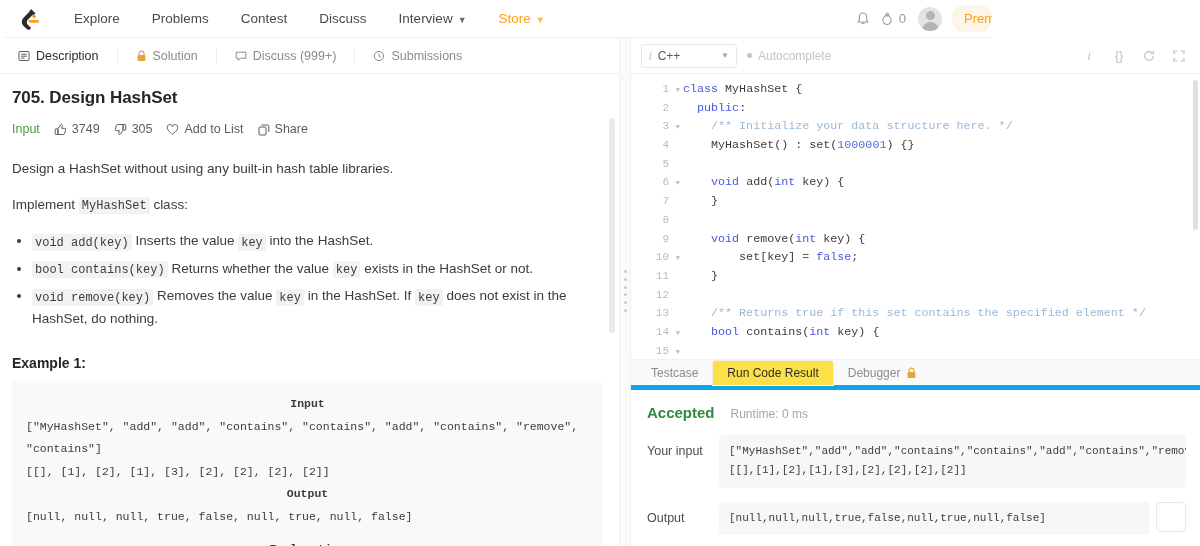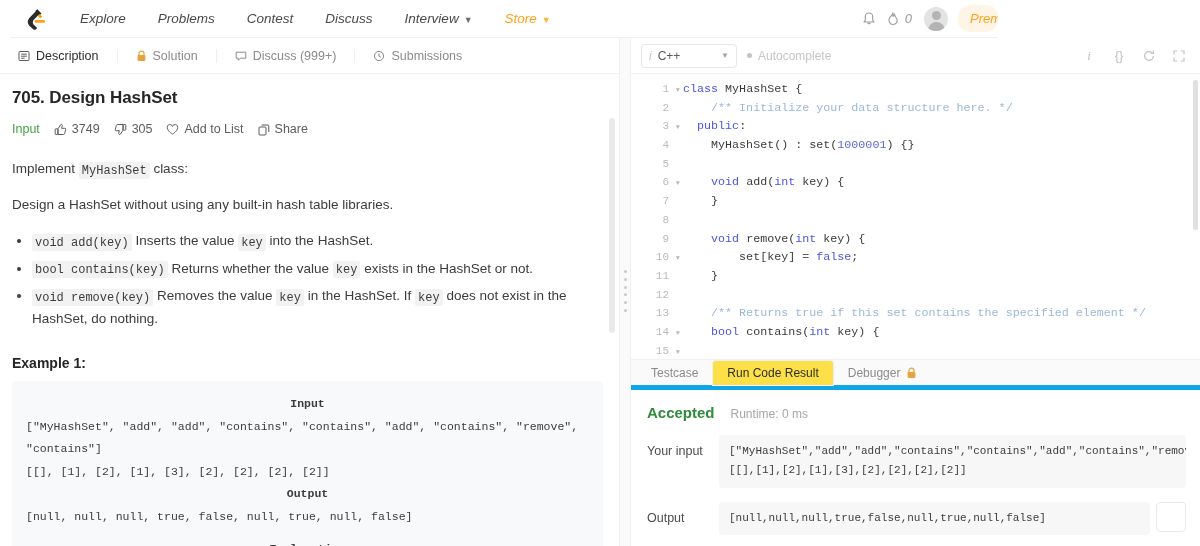--- a/index.html
+++ b/index.html
@@ -6,25 +6,25 @@
   html, body {
     width: 1200px; height: 546px;
     background: #ffffff;
     font-family: "Liberation Sans", sans-serif;
     overflow: hidden;
     -webkit-font-smoothing: antialiased;
   }
 
   
   .topnav {
-    position: absolute; top: 0; left: 10px;
+    position: absolute; top: 0; left: 4px;
     width: 988px; height: 38px;
     background: #ffffff;
     border-bottom: 1px solid #f0f0f0;
-    display: flex; align-items: center; font-style: italic;
+    display: flex; align-items: center;
   }
   .logo-wrap { margin-left: 12px; width: 28px; height: 28px; display:flex; align-items:center; justify-content:center; }
   .nav-items { display: flex; align-items: center; margin-left: 14px; }
   .nav-item {
     font-size: 13.5px; color: #4a4a4a;
     padding: 0 16px; cursor: pointer;
     display: flex; align-items: center; gap: 5px;
     white-space: nowrap;
   }
   .nav-item.store { color: #ffa116; }
@@ -304,26 +304,26 @@
           <svg width="12" height="13" viewBox="0 0 12 13" fill="none" stroke="#5c5c5c" stroke-width="1">
               <rect x="1" y="4" width="7" height="8" rx="1"></rect>
               <path d="M3.6 2h6.2a1 1 0 0 1 1 1v6"></path>
             </svg>
         </span>
         <span>Share</span>
       </span>
     </div>
 
     <div class="content">
+      <p>Design a HashSet without using any built-in hash table libraries.</p>
       <p>
         <span>Implement</span>
         <code class="inline">MyHashSet</code>
         <span>class:</span>
       </p>
-      <p>Design a HashSet without using any built-in hash table libraries.</p>
       <ul>
         <li>
           <code class="inline">void add(key)</code>
           <span>Inserts the value</span>
           <code class="inline">key</code>
           <span>into the HashSet.</span>
         </li>
         <li>
           <code class="inline">bool contains(key)</code>
           <span>Returns whether the value</span>
@@ -416,22 +416,22 @@
         <div>9</div>
         <div>10<span class="fold">▼</span></div>
         <div>11</div>
         <div>12</div>
         <div>13</div>
         <div>14<span class="fold">▼</span></div>
         <div>15<span class="fold">▼</span></div>
       </div>
     <div class="code-lines" id="codeLines">
         <div><span class="kw">class </span><span>MyHashSet {</span></div>
+        <div><span>  </span><span class="kw">public</span><span>:</span></div>
         <div><span class="cmt">    /** Initialize your data structure here. */</span></div>
-        <div><span>  </span><span class="kw">public</span><span>:</span></div>
         <div><span>    MyHashSet() : set(</span><span class="num">1000001</span><span>) {}</span></div>
         <div><span></span></div>
         <div><span>    </span><span class="kw">void</span><span> add(</span><span class="kw">int</span><span> key) {</span></div>
         <div><span>    }</span></div>
         <div><span></span></div>
         <div><span>    </span><span class="kw">void</span><span> remove(</span><span class="kw">int</span><span> key) {</span></div>
         <div><span>        set[key] </span><span class="op">=</span><span> </span><span class="kw">false</span><span>;</span></div>
         <div><span>    }</span></div>
         <div><span></span></div>
         <div><span class="cmt">    /** Returns true if this set contains the specified element */</span></div>

